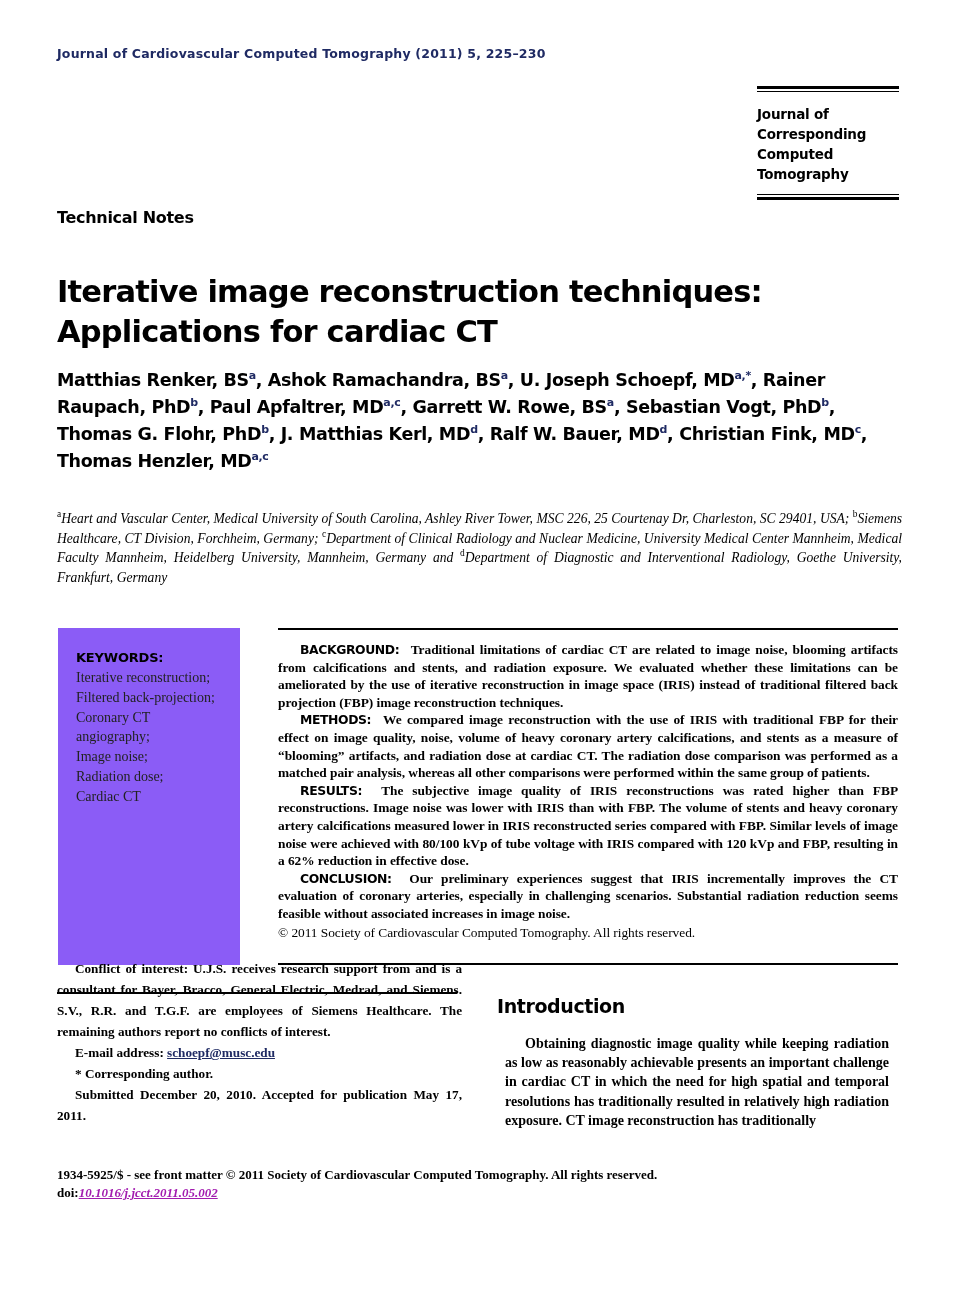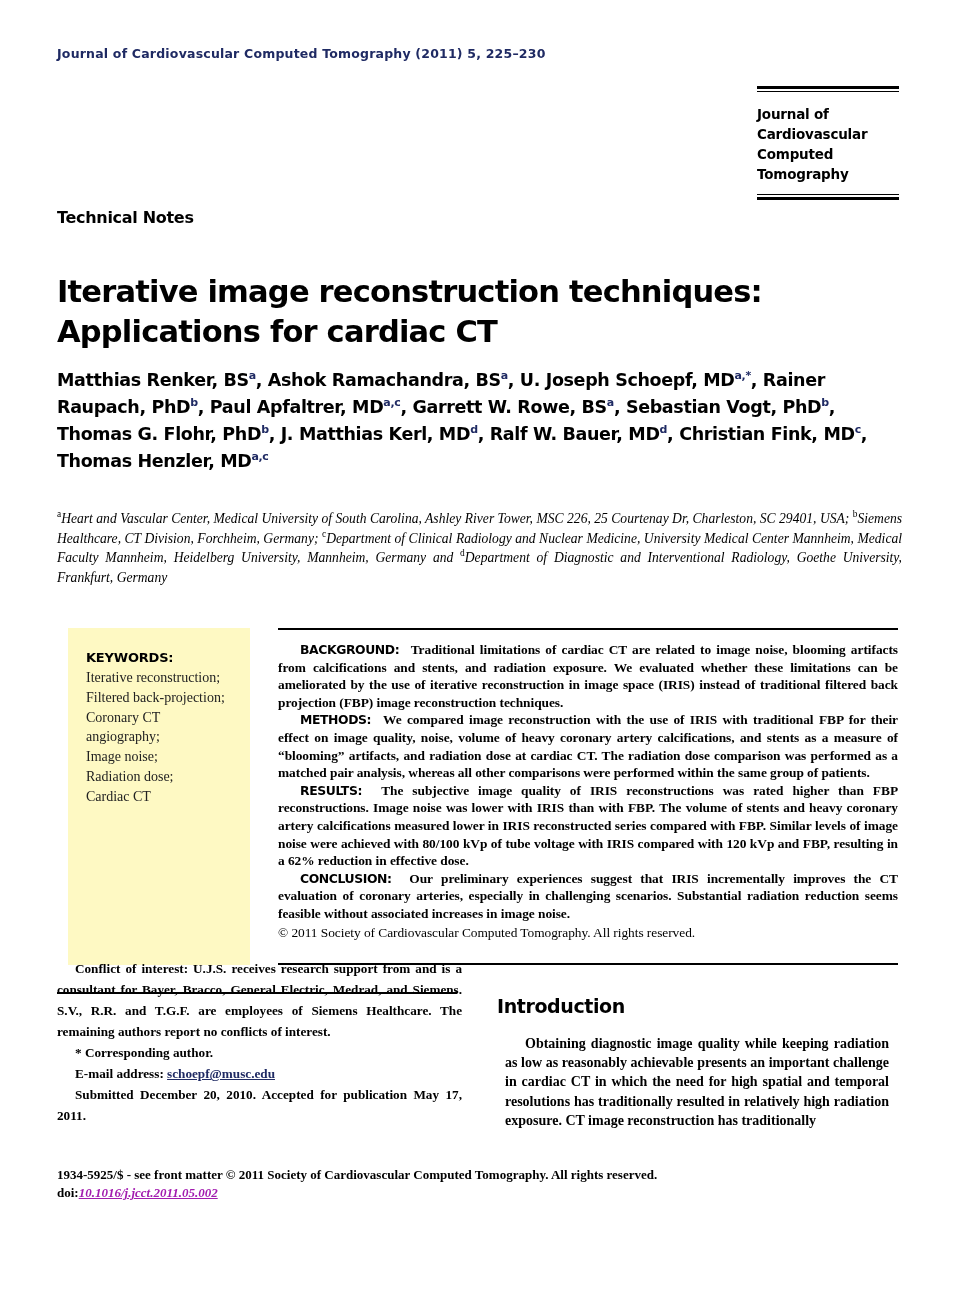--- a/index.html
+++ b/index.html
@@ -126,25 +126,25 @@
   .affil sup {
     font-size: 9.4px;
     vertical-align: super;
     line-height: 0;
     font-style: normal;
   }
 
   
   .kwbox {
     position: absolute;
-    left: 68px;
+    left: 58px;
     top: 628px;
     width: 182px;
     height: 337px;
-    background: #fef9c3;
+    background: #8b5cf6;
   }
   .kwinner {
     position: absolute;
     left: 18px;
     top: 22px;
     width: 150px;
   }
   .kwhead {
     font-family: "DejaVu Sans", sans-serif;
     font-weight: bold;
@@ -267,21 +267,21 @@
 </head>
 <body>
 
 <div class="page">
 
   <div class="runhead">Journal of Cardiovascular Computed Tomography (2011) 5, 225–230</div>
 
   <div class="logo">
     <div class="rule-top"></div>
     <div class="lgline">Journal of</div>
-    <div class="lgline">Cardiovascular</div>
+    <div class="lgline">Corresponding</div>
     <div class="lgline">Computed Tomography</div>
     <div class="rule-bot"></div>
   </div>
 
   <div class="sectype">Technical Notes</div>
 
   <h1 class="title">Iterative image reconstruction techniques: Applications for cardiac CT</h1>
 
   <div class="authors">Matthias Renker, BS<sup>a</sup>, Ashok Ramachandra, BS<sup>a</sup>, U. Joseph Schoepf, MD<sup>a,</sup><sup class="star">*</sup>, Rainer Raupach, PhD<sup>b</sup>, Paul Apfaltrer, MD<sup>a,c</sup>, Garrett W. Rowe, BS<sup>a</sup>, Sebastian Vogt, PhD<sup>b</sup>, Thomas G. Flohr, PhD<sup>b</sup>, J. Matthias Kerl, MD<sup>d</sup>, Ralf W. Bauer, MD<sup>d</sup>, Christian Fink, MD<sup>c</sup>, Thomas Henzler, MD<sup>a,c</sup></div>
 
@@ -320,25 +320,25 @@
     <div class="abs-copy">© 2011 Society of Cardiovascular Computed Tomography. All rights reserved.</div>
   </div>
   <div class="abs-rule-bot"></div>
 
   <div class="foot-rule"></div>
   <div class="footnotes">
     <p>
       <b>Conflict of interest:</b>
       <span>U.J.S. receives research support from and is a consultant for Bayer, Bracco, General Electric, Medrad, and Siemens. S.V., R.R. and T.G.F. are employees of Siemens Healthcare. The remaining authors report no conflicts of interest.</span>
     </p>
-    <p>* Corresponding author.</p>
     <p>
       <span>E-mail address:</span>
       <a class="link" href="#">schoepf@musc.edu</a>
     </p>
+    <p>* Corresponding author.</p>
     <p>Submitted December 20, 2010. Accepted for publication May 17, 2011.</p>
   </div>
 
   <div class="intro">
     <h2>Introduction</h2>
     <p>Obtaining diagnostic image quality while keeping radiation as low as reasonably achievable presents an important challenge in cardiac CT in which the need for high spatial and temporal resolutions has traditionally resulted in relatively high radiation exposure. CT image reconstruction has traditionally</p>
   </div>
 
   <div class="pagefoot">
     <div>1934-5925/$ - see front matter © 2011 Society of Cardiovascular Computed Tomography. All rights reserved.</div>

